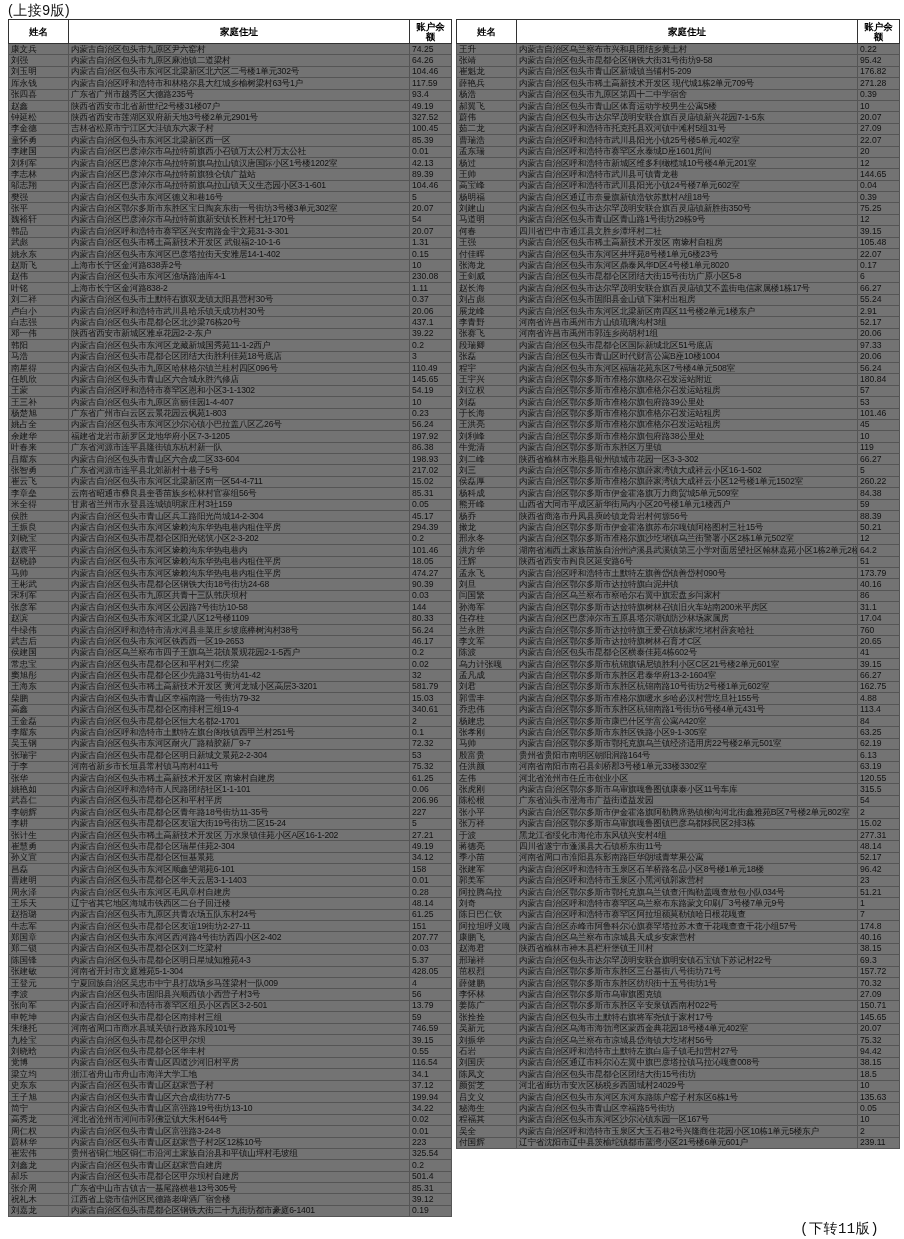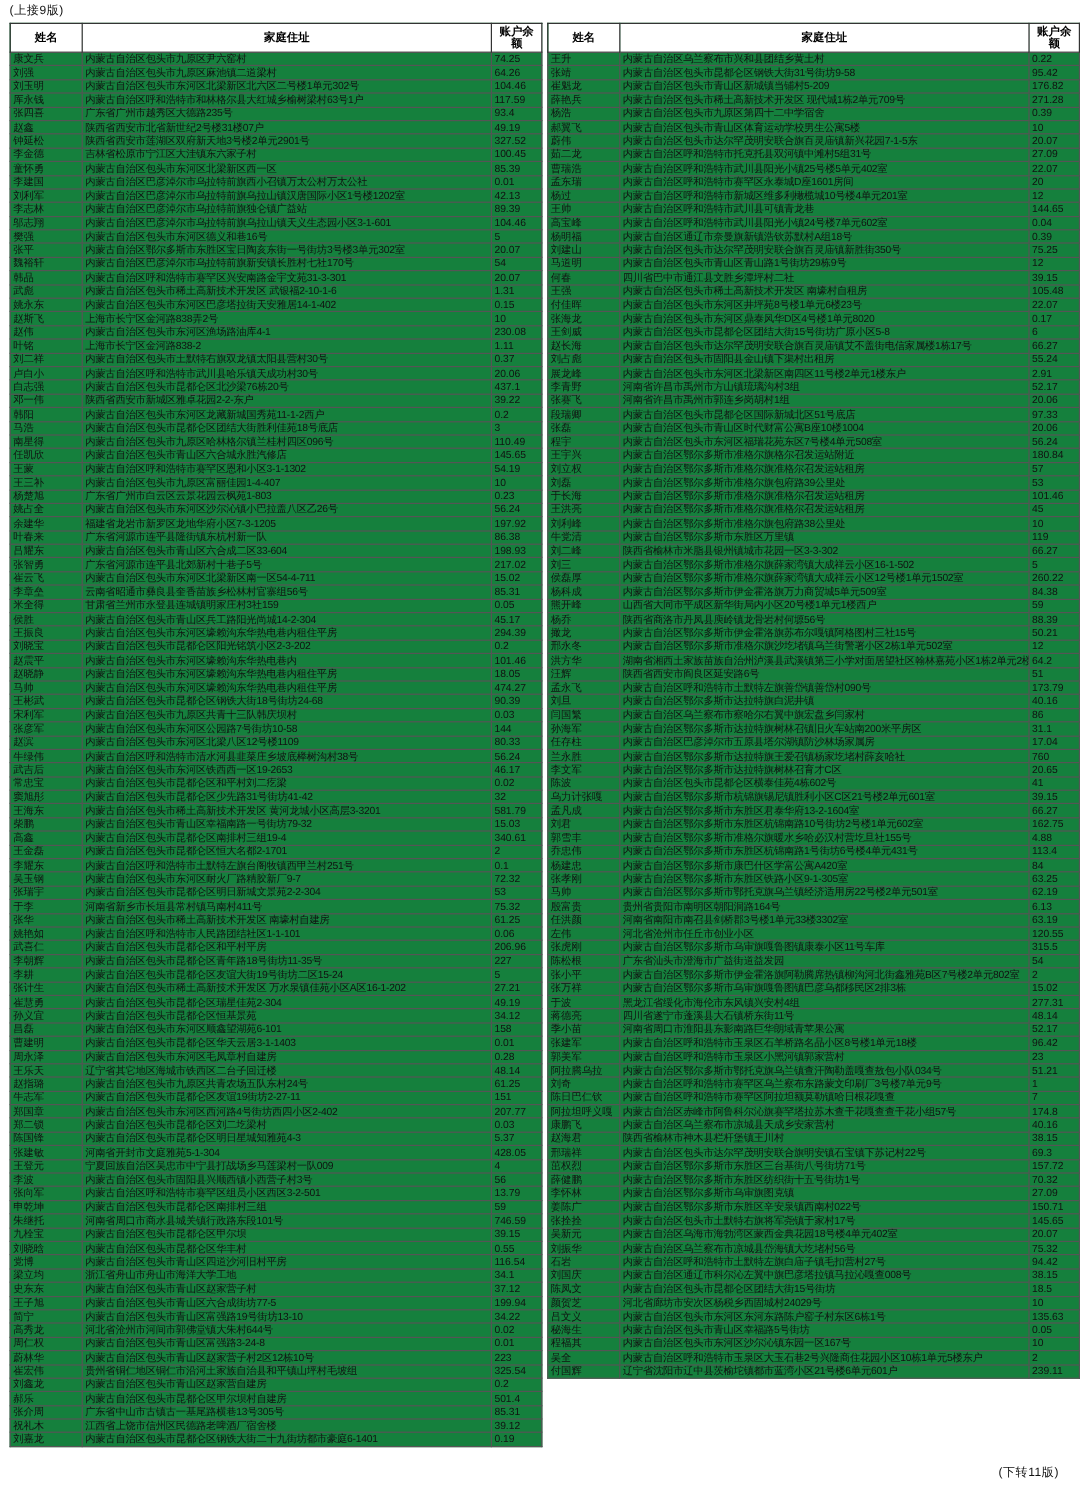--- a/index.html
+++ b/index.html
@@ -1,26 +1,26 @@
 <!DOCTYPE html>
 <html><head>
 <meta charset="utf-8">
 <style>
   html,body{margin:0;padding:0;}
   body{
     width:904px;height:1239px;position:relative;background:#ffffff;
     font-family:"Liberation Sans","DejaVu Sans",sans-serif;color:#000;
     overflow:hidden;
   }
-  .note{position:absolute;font-size:10px;color:#111;letter-spacing:.5px;}
+  .note{position:absolute;font-size:14px;color:#111;letter-spacing:.5px;}
   .note-top{left:8px;top:2px;}
-  .note-bottom{left:832px;top:1220px;}
+  .note-bottom{left:800px;top:1220px;font-family:Liberation Mono, monospace;}
   table.roster{
     position:absolute;top:19px;border-collapse:collapse;table-layout:fixed;
-    width:443px;border:1.6px solid #000;background:#15803d;
+    width:443px;border:1.6px solid #000;background:#737373;
   }
   table.roster.left{left:8px;}
   table.roster.right{left:456px;}
   table.roster th{
     border:1px solid #333;font-size:9.5px;font-weight:bold;
     padding:1.5px 2px;text-align:center;line-height:10px;height:11px;
     background:#fff;color:#000;
   }
   table.roster td{
     border:1px solid #555;font-size:8.6px;line-height:9.2px;height:9.2px;
@@ -309,20 +309,25 @@
         <td class="col-name">牛绿伟</td>
         <td class="col-address">内蒙古自治区呼和浩特市清水河县韭菜庄乡坡底榉树沟村38号</td>
         <td class="col-balance">56.24</td>
       </tr>
       <tr>
         <td class="col-name">武吉后</td>
         <td class="col-address">内蒙古自治区包头市东河区铁西西一区19-2653</td>
         <td class="col-balance">46.17</td>
       </tr>
       <tr>
+        <td class="col-name">侯建国</td>
+        <td class="col-address">内蒙古自治区乌兰察布市四子王旗乌兰花镇景观花园2-1-5西户</td>
+        <td class="col-balance">0.2</td>
+      </tr>
+      <tr>
         <td class="col-name">常忠宝</td>
         <td class="col-address">内蒙古自治区包头市昆都仑区和平村刘二疙梁</td>
         <td class="col-balance">0.02</td>
       </tr>
       <tr>
         <td class="col-name">窦旭彤</td>
         <td class="col-address">内蒙古自治区包头市昆都仑区少先路31号街坊41-42</td>
         <td class="col-balance">32</td>
       </tr>
       <tr>

